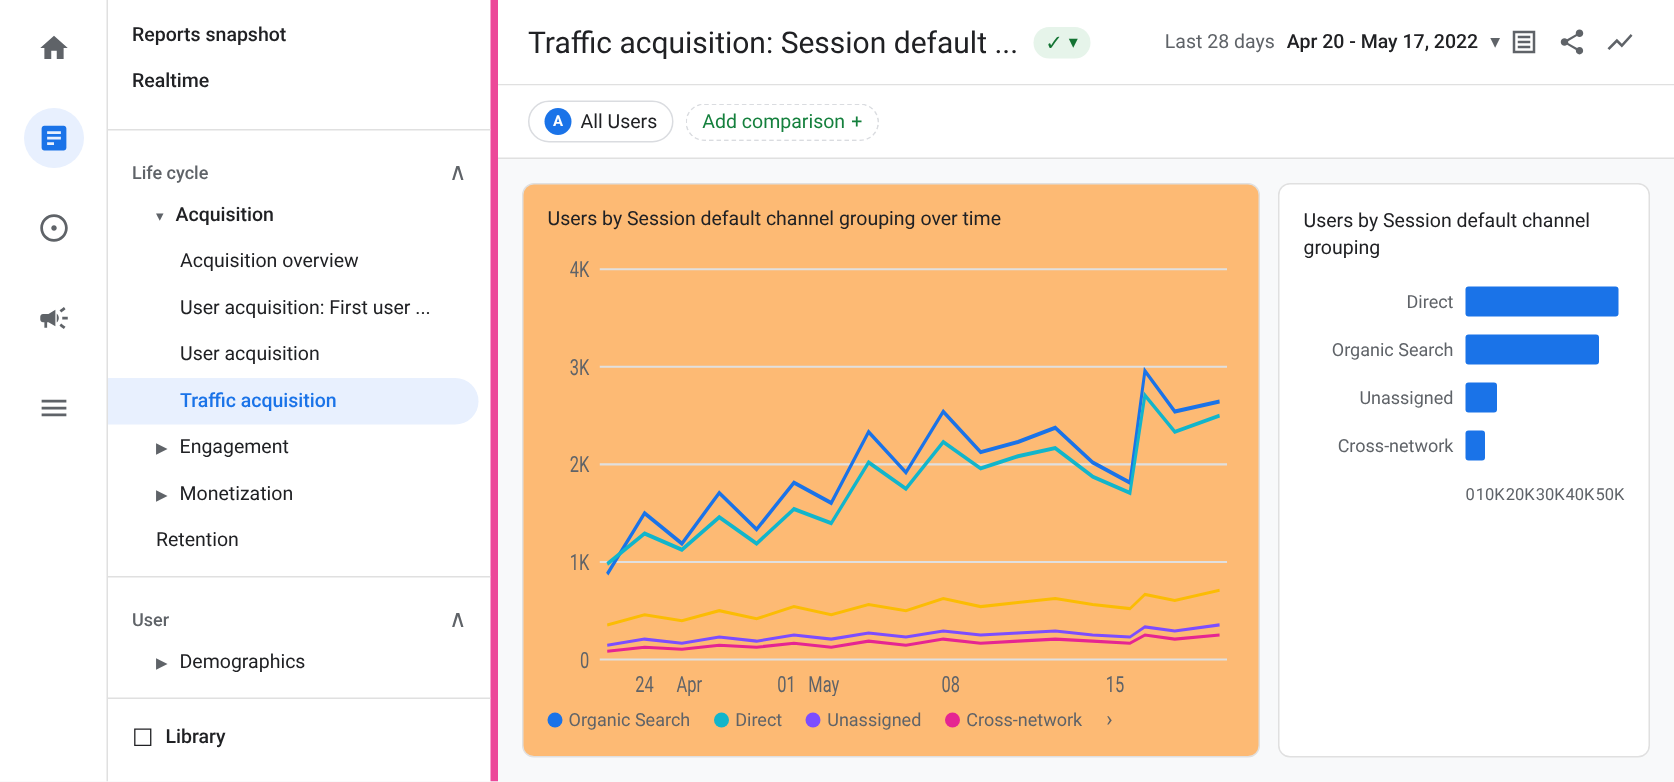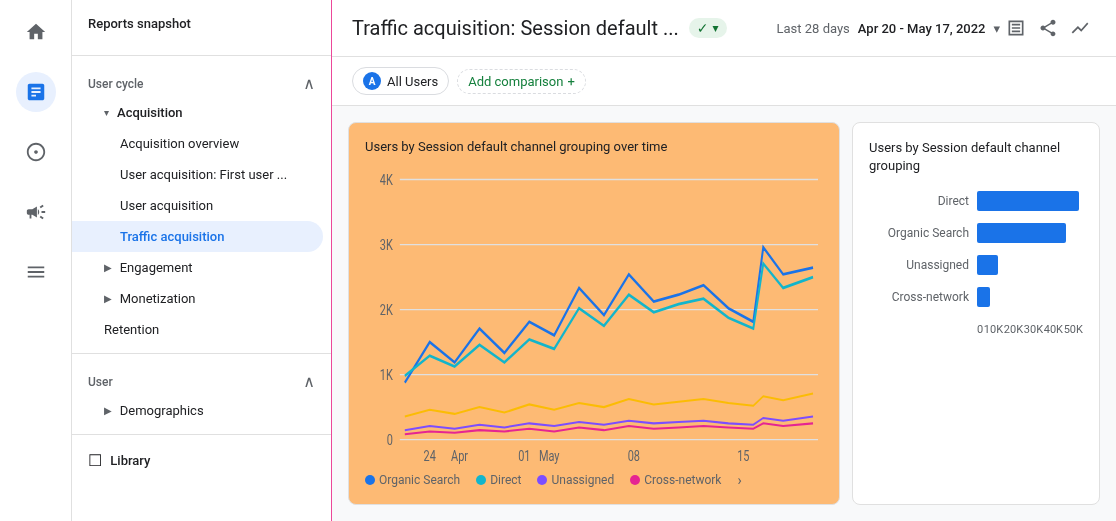--- a/index.html
+++ b/index.html
@@ -31,21 +31,21 @@
     .rail-icon.active {
       background: #e8f0fe;
       color: #1a73e8;
     }
     .rail-icon svg { width: 22px; height: 22px; fill: currentColor; }
 
     
     .sidebar {
       width: 260px;
       background: #fff;
-      border-right: 1px solid #ec4899;
+      border-right: 5px solid #ec4899;
       overflow-y: auto;
       flex-shrink: 0;
       padding-top: 0;
     }
     .sidebar-section-header {
       padding: 10px 16px 4px 16px;
       font-size: 12px;
       color: #5f6368;
       font-weight: 500;
       display: flex;
@@ -322,26 +322,29 @@
         <path d="M3 18h18v-2H3v2zm0-5h18v-2H3v2zm0-7v2h18V6H3z"></path>
       </svg>
   </div>
 </div>
 
 <div class="sidebar">
   <div class="top-items">
     <div class="sidebar-item top-level">
       <span>Reports snapshot</span>
     </div>
+    <div class="sidebar-item top-level">
+      <span>Realtime</span>
+    </div>
   </div>
 
   <hr class="sidebar-divider">
 
   <div class="sidebar-section-header">
-    <span>User cycle</span>
+    <span>Life cycle</span>
     <span style="cursor:pointer; font-size:16px; color:#5f6368;">∧</span>
   </div>
 
   <div class="sidebar-item sub" style="color:#202124; font-weight:500;">
     <span style="font-size:10px; color:#5f6368;">▾</span>
     <span>Acquisition</span>
   </div>
 
   <div class="sidebar-item sub2">
     <span>Acquisition overview</span>

